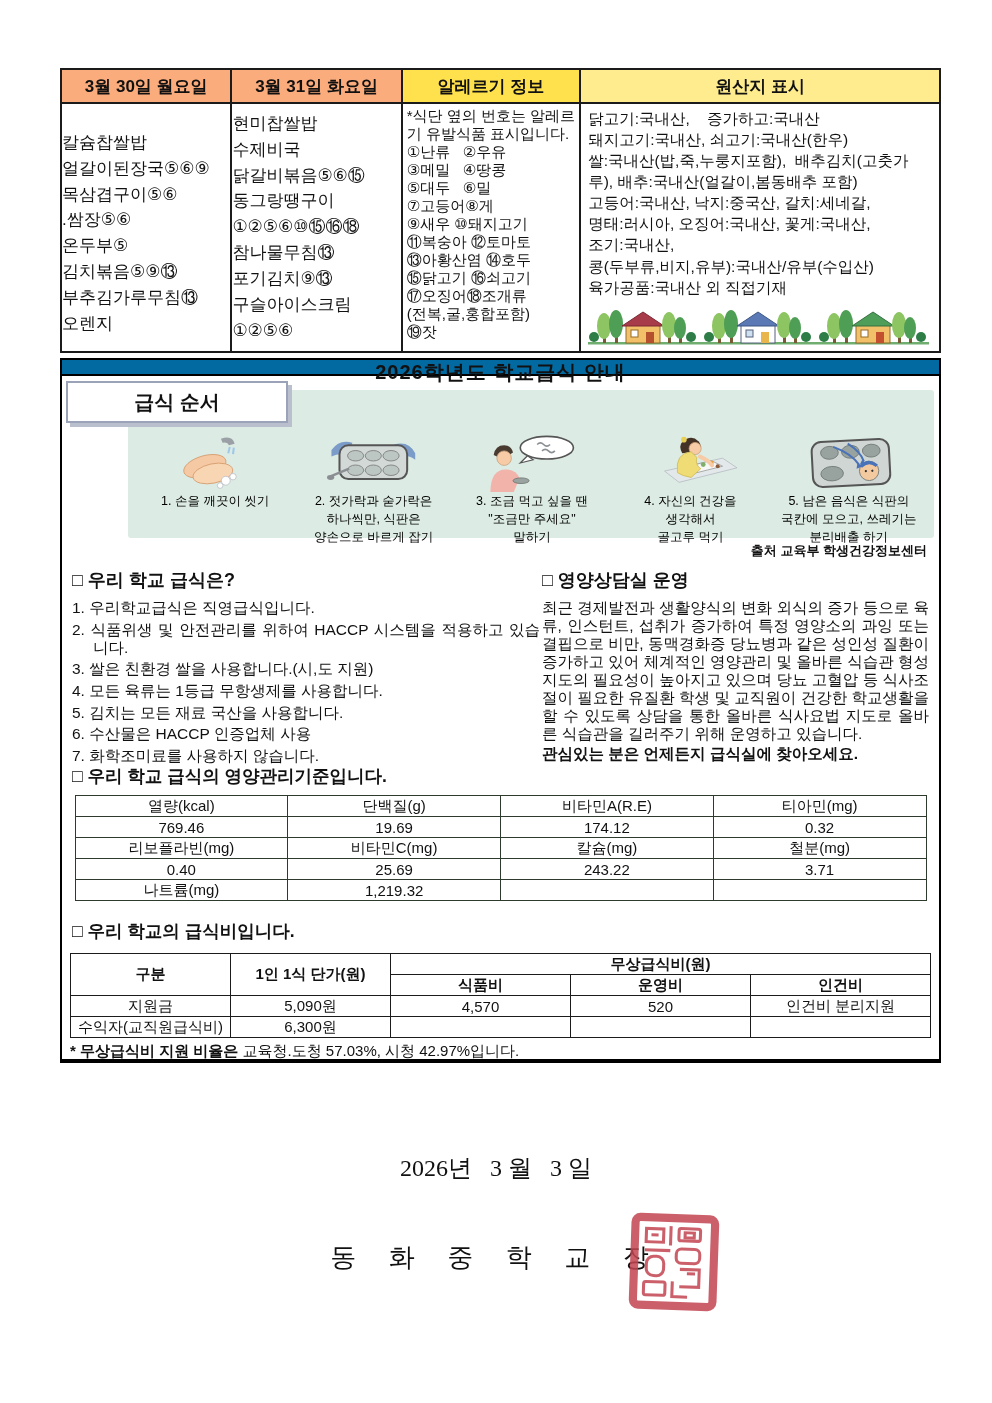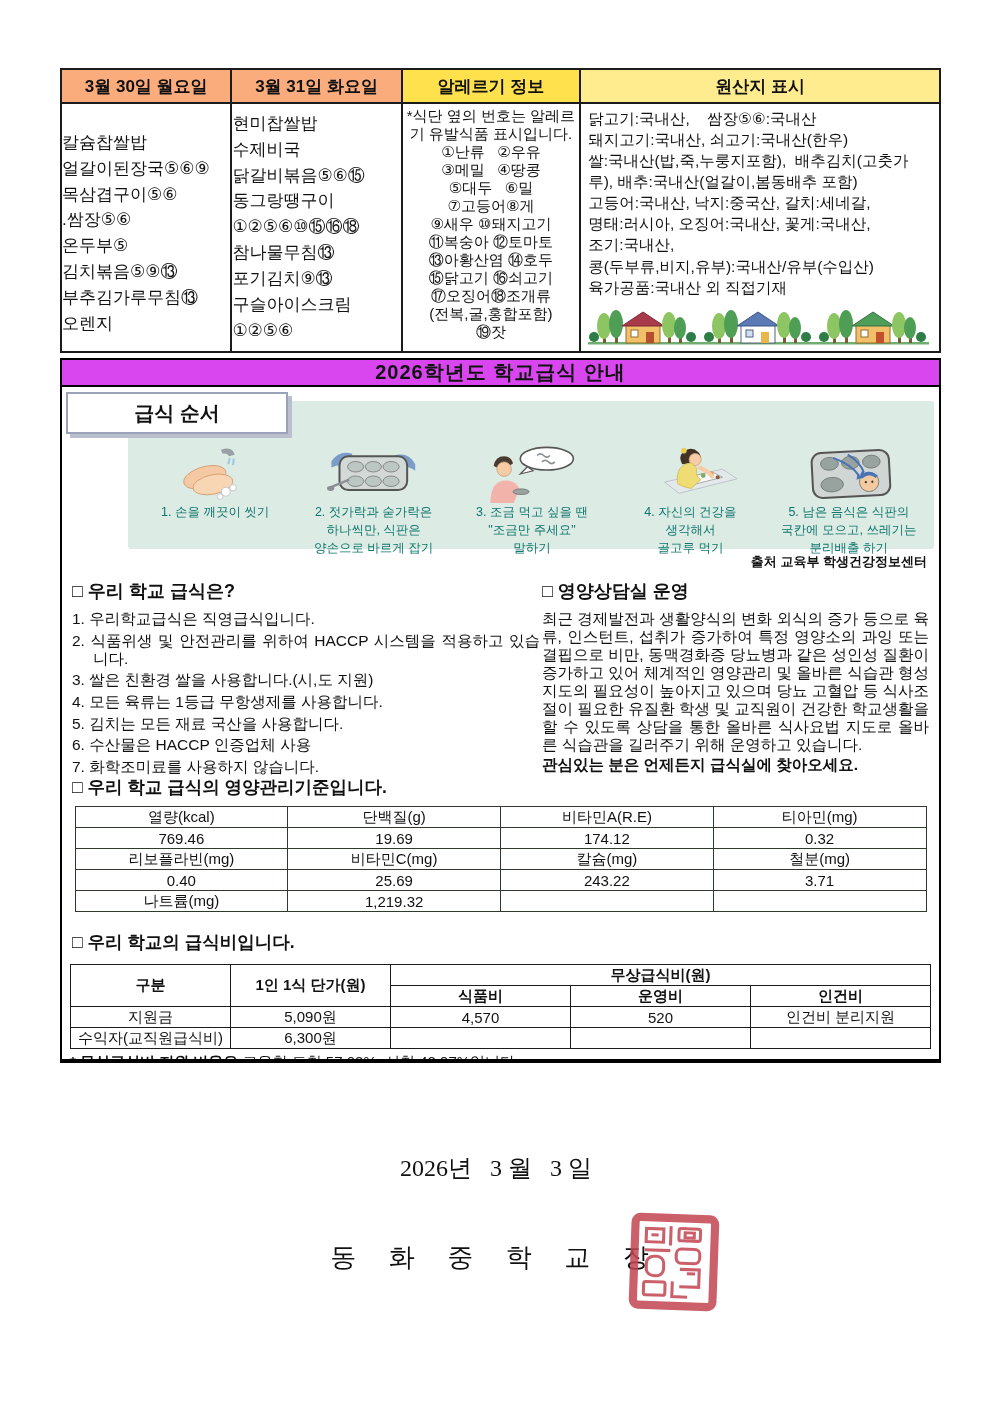--- a/index.html
+++ b/index.html
@@ -19,54 +19,54 @@
     height:34px; font-size:17px; font-weight:bold; text-align:center;
   }
   .th-day     { background:#fbac7d; }
   .th-allergy { background:#ffe14d; }
   .th-origin  { background:#ffec8e; }
   .menu-table td { height:249px; vertical-align:top; background:#fff; }
   .menu-cell { text-align:left; font-size:17px; line-height:1.52; }
   .menu-cell.day1 { padding-top:26px; }
   .menu-cell.day2 { padding-top:7px; }
   .menu-item { white-space:pre-wrap; }
-  .allergy-cell { padding:3px 4px; font-size:15px; line-height:1.2;text-align:center; }
+  .allergy-cell { padding:3px 4px; font-size:15px; line-height:1.2; }
   .allergy-intro { white-space:normal; word-break:break-all; }
   .allergy-line { white-space:pre-wrap; }
   .origin-cell { padding:4px 7px; font-size:15.5px; line-height:1.36; }
   .origin-line { white-space:pre-wrap; word-break:break-all; }
   .village { display:block; margin-top:3px; }
 
   
   .notice-box {
     position:absolute; left:60px; top:358px; width:881px; height:705px;
     border:2px solid #000; border-bottom-width:4px; overflow:hidden;
     background:#fff;
   }
   .notice-title {
-    height:27px; line-height:25px; text-align:center;
-    background:#d946ef; border-bottom:2px solid #000;
+    height:16px; line-height:25px; text-align:center;
+    background:#0369a1; border-bottom:2px solid #000;
     font-size:20px; font-weight:bold; letter-spacing:1px;
   }
 
   .steps-section { position:relative; height:186px; }
   .steps-band {
     position:absolute; left:66px; top:14px; right:5px; height:148px;
     background:#dcebe3; border-radius:3px;
     display:flex; padding:44px 6px 0 8px;
   }
   .steps-label-box {
     position:absolute; left:4px; top:5px; width:222px; height:42px;
     background:#fff; border:2px solid #9aa3b8; box-shadow:4px 4px 0 #b9bfcc;
     display:flex; align-items:center; justify-content:center;
     font-size:20px; font-weight:bold; z-index:2;
   }
   .step { flex:1; text-align:center; }
   .step svg { height:58px; display:block; margin:0 auto; }
-  .step-caption { font-size:12.5px; line-height:1.26; color:#0f766e; margin-top:2px; }
+  .step-caption { font-size:12.5px; line-height:1.26; color:#000000; margin-top:2px; }
   .source-credit {
     position:absolute; right:12px; bottom:2px;
     font-size:13px; font-weight:bold;
   }
 
   
   .info-columns { display:flex; padding:6px 10px 0 10px; height:200px; gap:2px; }
   .col-left  { width:468px; }
   .col-right { flex:1; }
   .sec-heading { font-size:18px; font-weight:bold; margin-bottom:7px; }
@@ -161,21 +161,21 @@
       <div class="allergy-line">⑦고등어⑧게</div>
       <div class="allergy-line">⑨새우 ⑩돼지고기</div>
       <div class="allergy-line">⑪복숭아 ⑫토마토</div>
       <div class="allergy-line">⑬아황산염 ⑭호두</div>
       <div class="allergy-line">⑮닭고기 ⑯쇠고기</div>
       <div class="allergy-line">⑰오징어⑱조개류</div>
       <div class="allergy-line">(전복,굴,홍합포함)</div>
       <div class="allergy-line">⑲잣</div>
     </td>
     <td class="origin-cell">
-      <div class="origin-line">닭고기:국내산,    쌈장⑤⑥:국내산</div>
+      <div class="origin-line">닭고기:국내산,    증가하고:국내산</div>
       <div class="origin-line">돼지고기:국내산, 쇠고기:국내산(한우)</div>
       <div class="origin-line">쌀:국내산(밥,죽,누룽지포함),  배추김치(고춧가루), 배추:국내산(얼갈이,봄동배추 포함)</div>
       <div class="origin-line">고등어:국내산, 낙지:중국산, 갈치:세네갈,</div>
       <div class="origin-line">명태:러시아, 오징어:국내산, 꽃게:국내산,</div>
       <div class="origin-line">조기:국내산,</div>
       <div class="origin-line">콩(두부류,비지,유부):국내산/유부(수입산)</div>
       <div class="origin-line">육가공품:국내산 외 직접기재</div>
       <svg class="village" width="341" height="46" viewBox="0 0 341 46">
         <rect x="0" y="41" width="341" height="2.5" fill="#6fae6f"></rect>
         <g>

